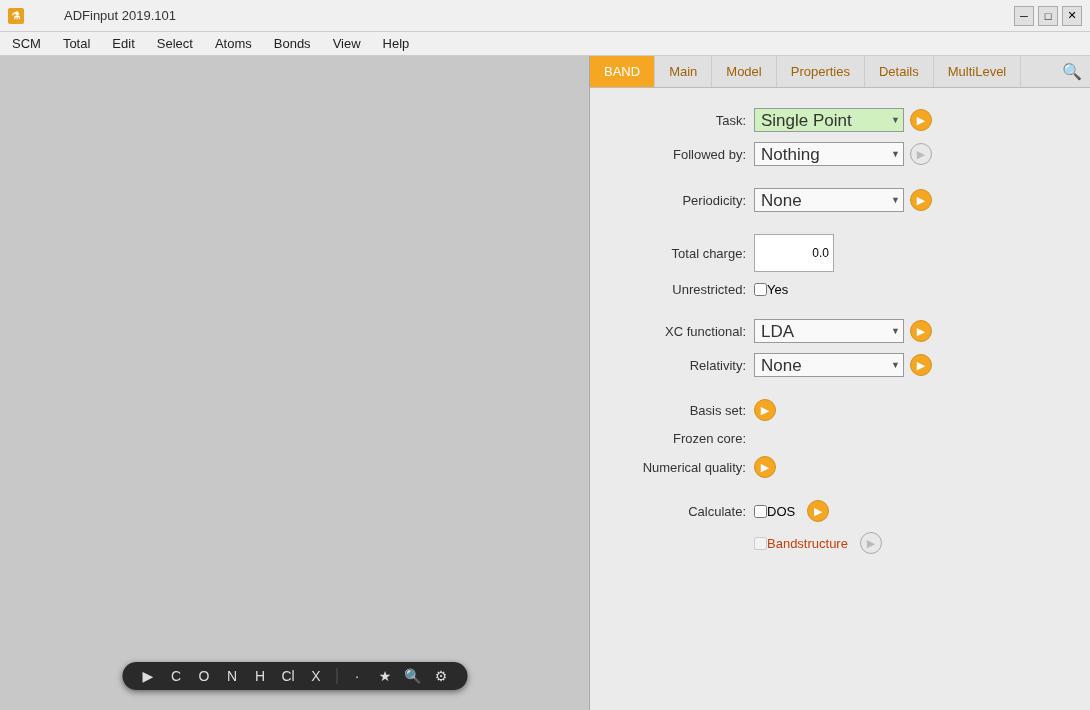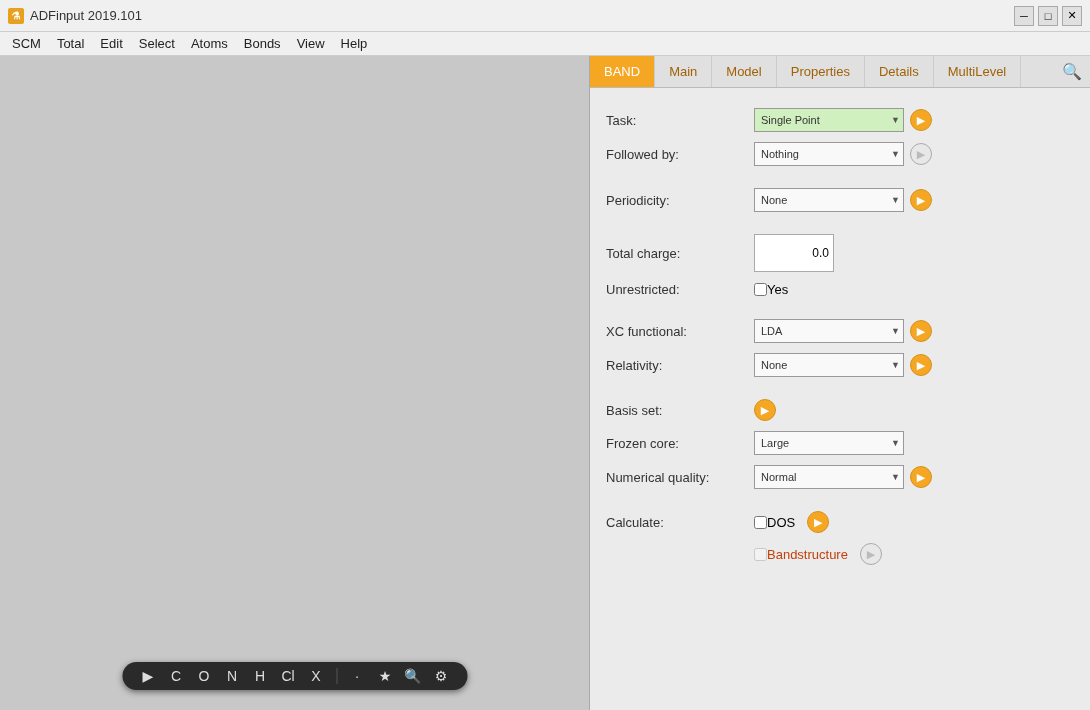--- a/index.html
+++ b/index.html
@@ -6,27 +6,27 @@
     body { font-family: Arial, sans-serif; font-size: 13px; background: #d4d0c8; width: 1090px; height: 710px; overflow: hidden; }
 
     
     .title-bar {
       display: flex; align-items: center; justify-content: space-between;
       background: #f0f0f0; height: 32px; padding: 0 8px;
       border-bottom: 1px solid #ccc;
     }
     .title-bar-left { display: flex; align-items: center; gap: 6px; }
     .title-bar-icon { width: 16px; height: 16px; background: #e8a020; border-radius: 2px; display: flex; align-items: center; justify-content: center; font-size: 10px; color: white; font-weight: bold; }
-    .title-bar-title { font-size: 13px; color: #333; }
+    .title-bar-title { font-size: 13px; color: #333; margin-left: 34px; }
     .title-bar-controls { display: flex; gap: 4px; }
     .title-btn { width: 20px; height: 20px; background: #e0e0e0; border: 1px solid #aaa; cursor: pointer; display: flex; align-items: center; justify-content: center; font-size: 11px; }
 
     
     .menu-bar {
-      display: flex; align-items: center; gap: 0;
+      display: flex; align-items: center; gap: 6px;
       background: #f0f0f0; height: 24px; padding: 0 4px;
       border-bottom: 1px solid #ccc;
     }
     .menu-item { padding: 2px 8px; cursor: pointer; font-size: 13px; color: #222; }
 
     
     .main-layout { display: flex; height: calc(710px - 56px); }
 
     
     .canvas-area {
@@ -65,30 +65,30 @@
     .tab-search { margin-left: auto; padding: 4px 8px; cursor: pointer; font-size: 16px; color: #555; }
 
     
     .panel-content { flex: 1; padding: 20px 16px; overflow-y: auto; }
 
     
     .form-row {
       display: flex; align-items: center; margin-bottom: 10px; gap: 8px;
     }
     .form-label {
-      width: 140px; color: #333; font-size: 13px; flex-shrink: 0;
+      width: 140px; text-align: right; color: #333; font-size: 13px; flex-shrink: 0;
     }
     .form-label.blue { color: #6060c0; }
     .select-wrapper {
       position: relative; display: inline-block;
     }
     .select-wrapper select {
       width: 150px; height: 24px; padding: 0 22px 0 6px;
       border: 1px solid #999; background: #f9f9f9;
-      font-size: 11px; color: #333; appearance: none;
+      font-size: 17px; color: #333; appearance: none;
       cursor: pointer;
     }
     .select-wrapper select.green-bg { background: #d0f0c0; }
     .select-wrapper::after {
       content: '▼'; font-size: 9px; color: #555;
       position: absolute; right: 4px; top: 50%; transform: translateY(-50%);
       pointer-events: none;
     }
 
     .text-input {
@@ -268,43 +268,25 @@
 
       <div class="form-row">
         <div class="form-label">Basis set:</div>
         <div class="row-with-nav">
           <div class="nav-circle active">▶</div>
         </div>
       </div>
 
       <div class="form-row">
         <div class="form-label">Frozen core:</div>
-        <div class="row-with-nav">
-          <div class="select-wrapper">
-            <select>
-              <option>None</option>
-              <option>Small</option>
-              <option selected="">Large</option>
-            </select>
-          </div>
-        </div>
       </div>
 
       <div class="form-row">
         <div class="form-label">Numerical quality:</div>
         <div class="row-with-nav">
-          <div class="select-wrapper">
-            <select>
-              <option>Basic</option>
-              <option selected="">Normal</option>
-              <option>Good</option>
-              <option>Very Good</option>
-              <option>Excellent</option>
-            </select>
-          </div>
           <div class="nav-circle active">▶</div>
         </div>
       </div>
 
       <div class="form-spacer"></div>
 
       <div class="form-row">
         <div class="form-label">Calculate:</div>
         <div>
           <div class="checkbox-row">

